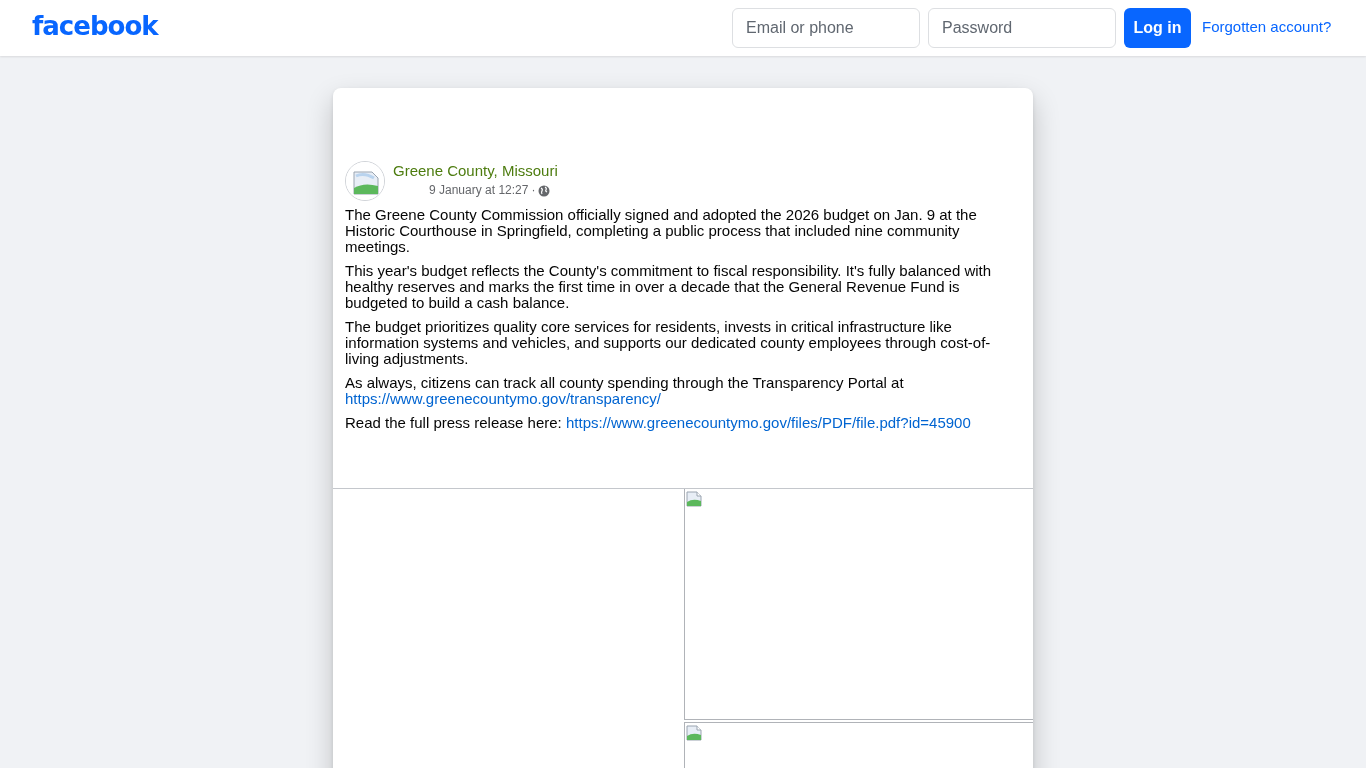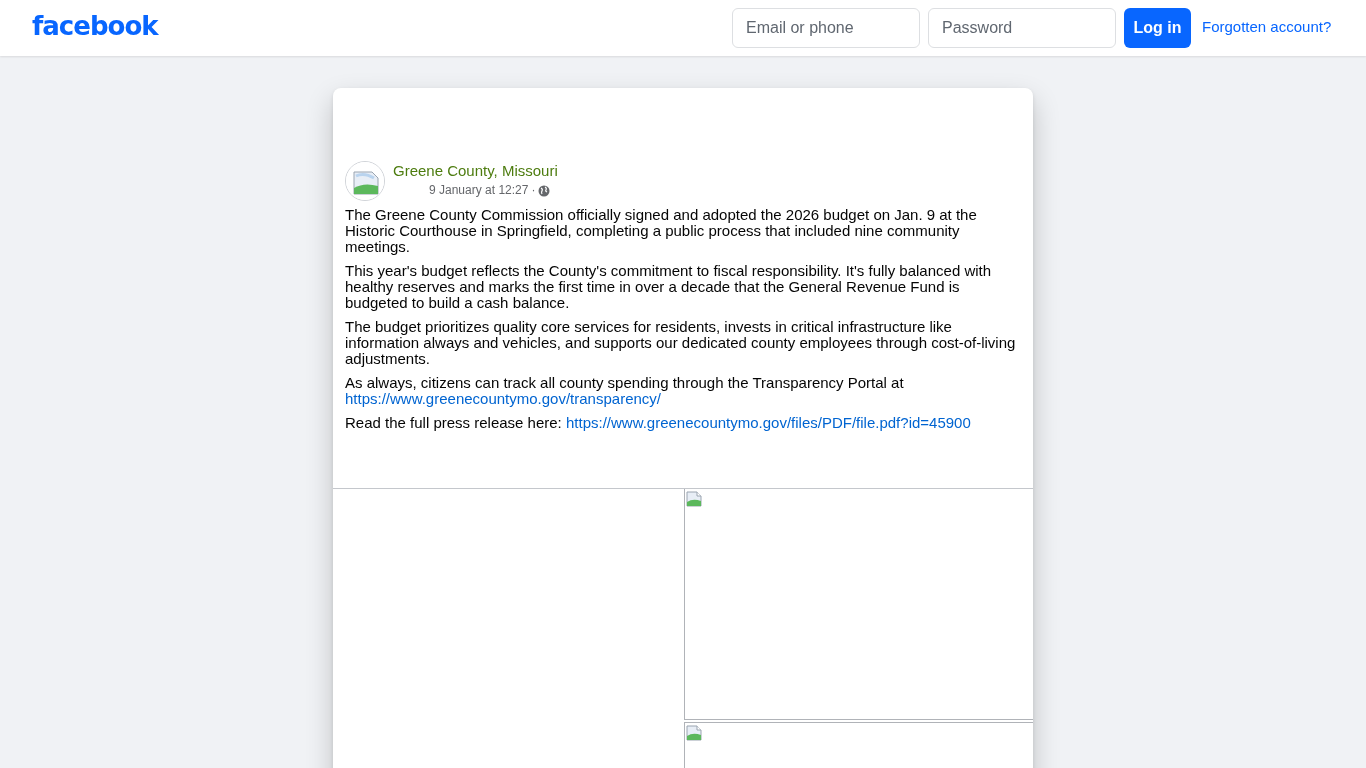--- a/index.html
+++ b/index.html
@@ -148,21 +148,21 @@
       <svg class="globe-icon" viewBox="0 0 12 12">
         <circle cx="6" cy="6" r="5.5" fill="#65676b"></circle>
         <path d="M3 3 Q5 4 4 6 Q3 7 4 9 M7 2 Q9 3 8 5 Q7 6 9 7" stroke="#fff" stroke-width="1.2" fill="none"></path>
       </svg>
     </div>
   </div>
 
   <div class="post-body">
     <p>The Greene County Commission officially signed and adopted the 2026 budget on Jan. 9 at the Historic Courthouse in Springfield, completing a public process that included nine community meetings.</p>
     <p>This year's budget reflects the County's commitment to fiscal responsibility. It's fully balanced with healthy reserves and marks the first time in over a decade that the General Revenue Fund is budgeted to build a cash balance.</p>
-    <p>The budget prioritizes quality core services for residents, invests in critical infrastructure like information always and vehicles, and supports our dedicated county employees through cost-of-living adjustments.</p>
+    <p>The budget prioritizes quality core services for residents, invests in critical infrastructure like information systems and vehicles, and supports our dedicated county employees through cost-of-living adjustments.</p>
     <p>
       <span>As always, citizens can track all county spending through the Transparency Portal at</span><br>
       <a>https://www.greenecountymo.gov/transparency/</a>
     </p>
     <p>
       <span>Read the full press release here:</span>
       <a>https://www.greenecountymo.gov/files/PDF/file.pdf?id=45900</a>
     </p>
   </div>
 

